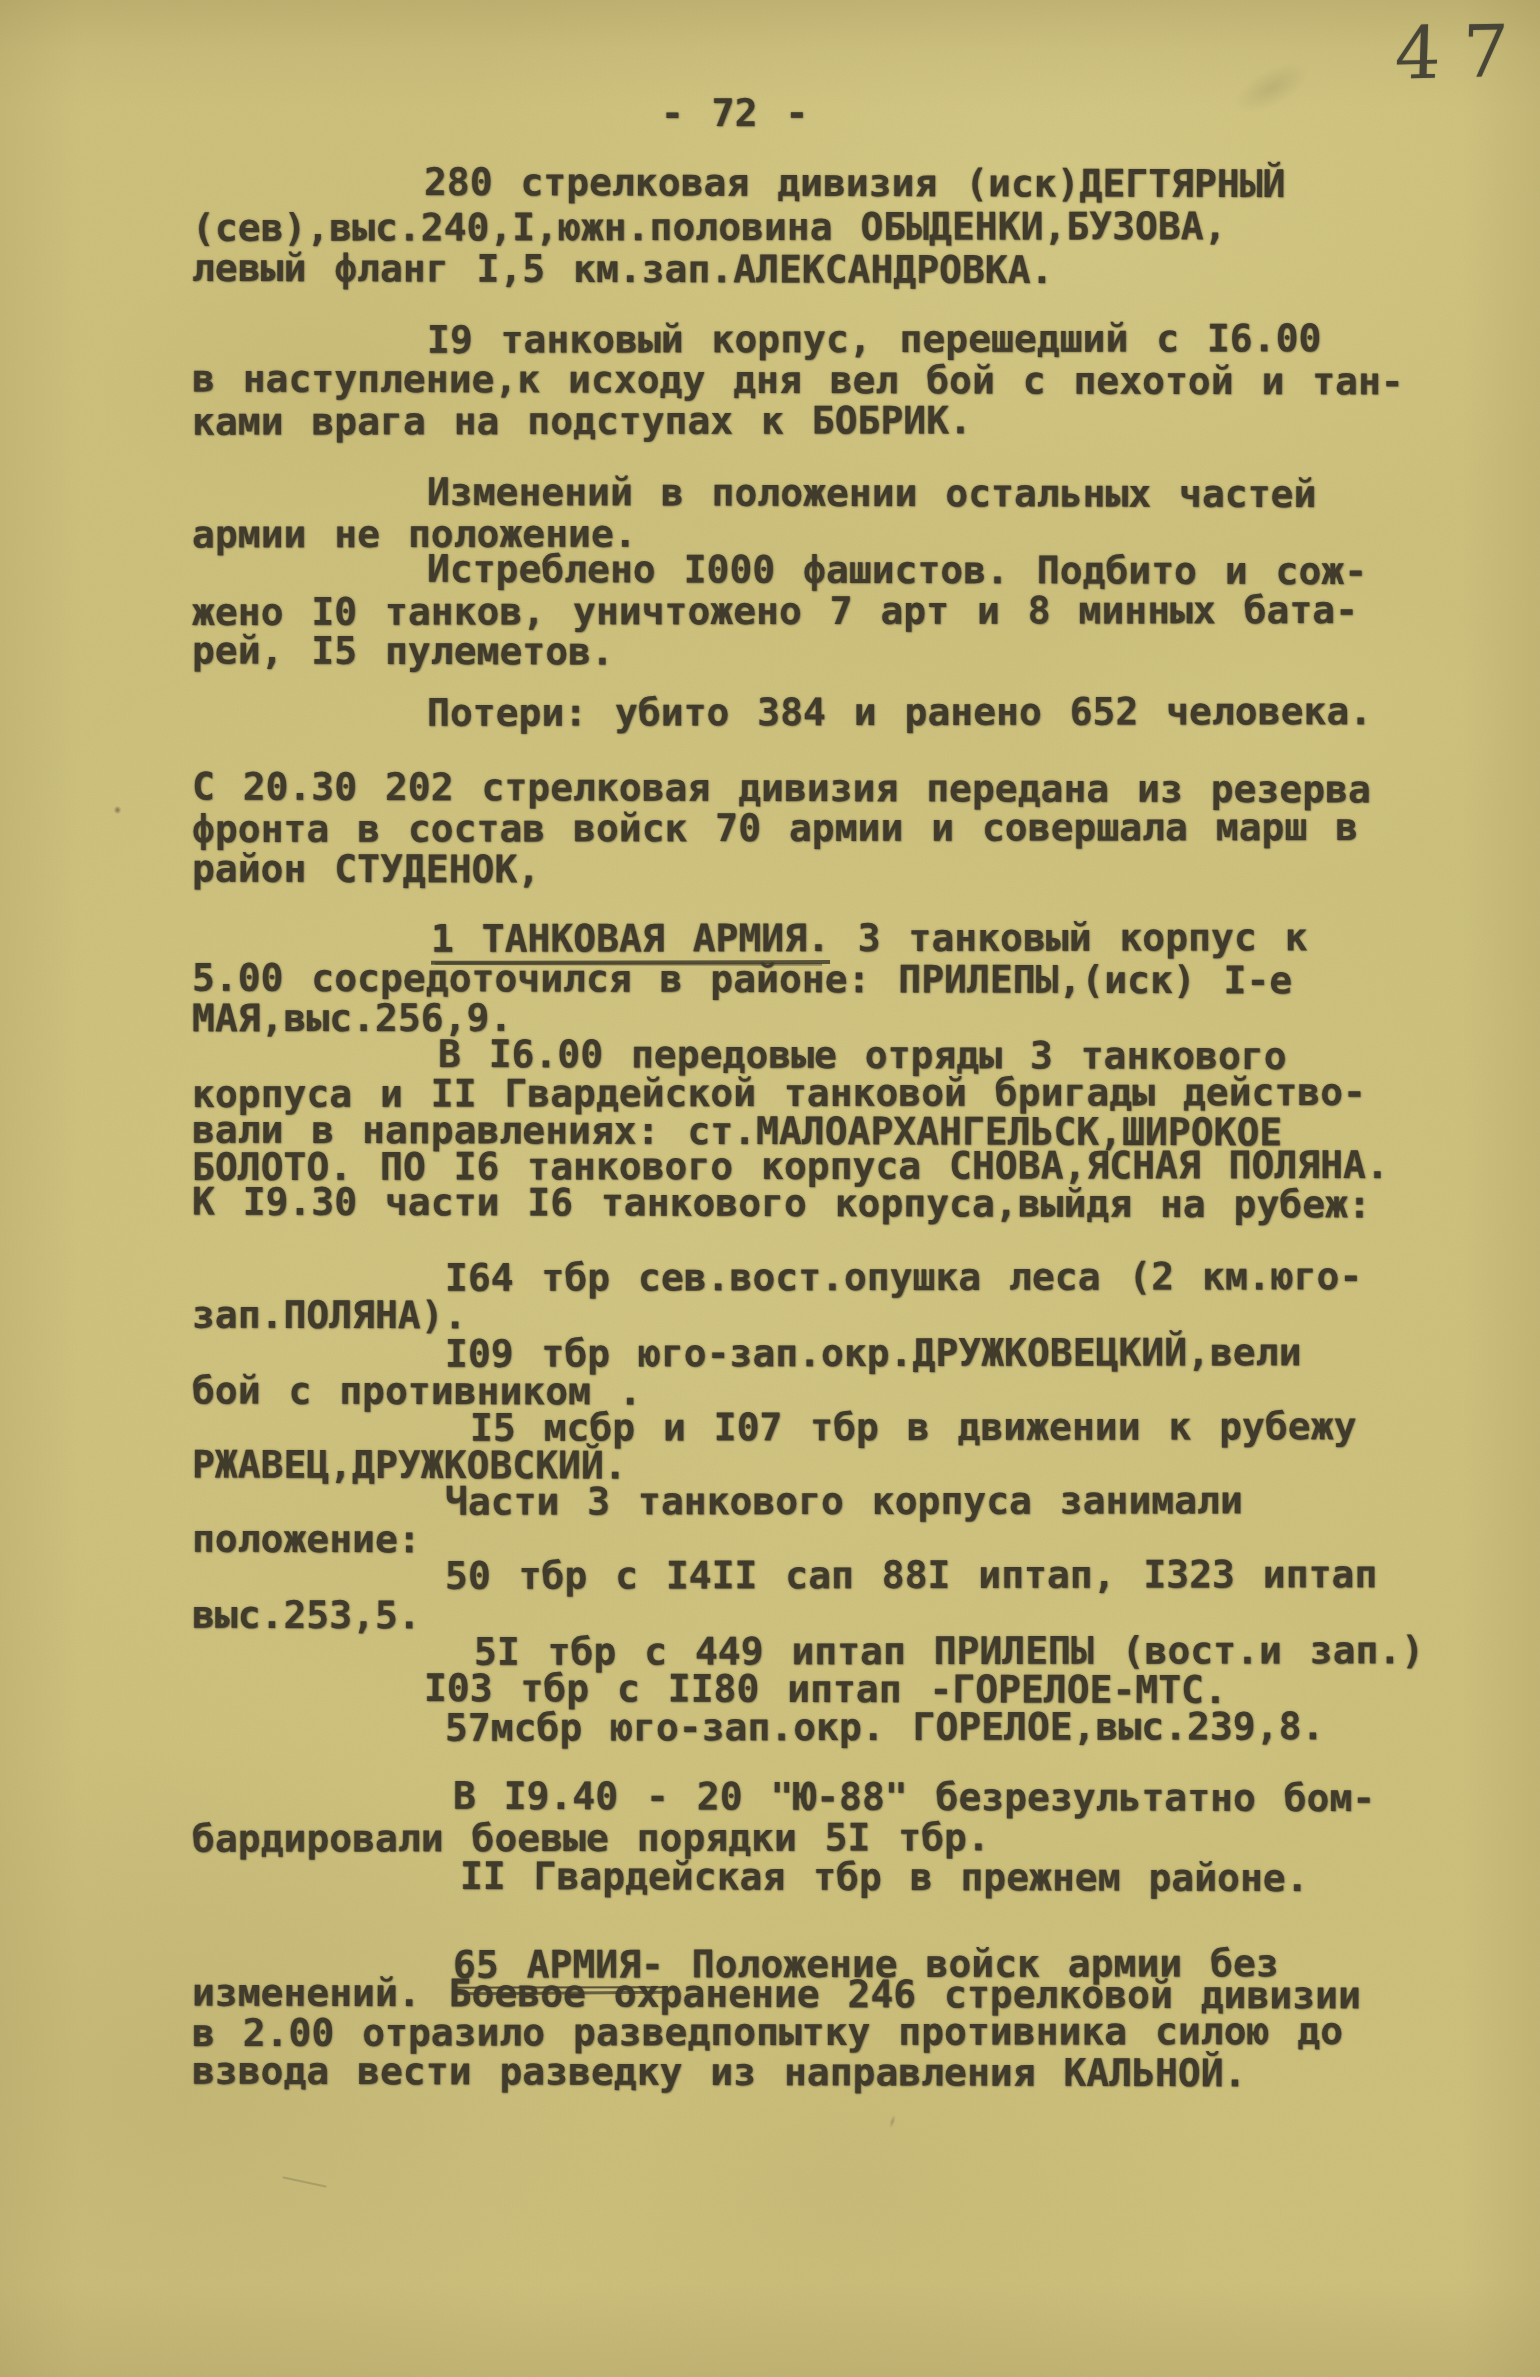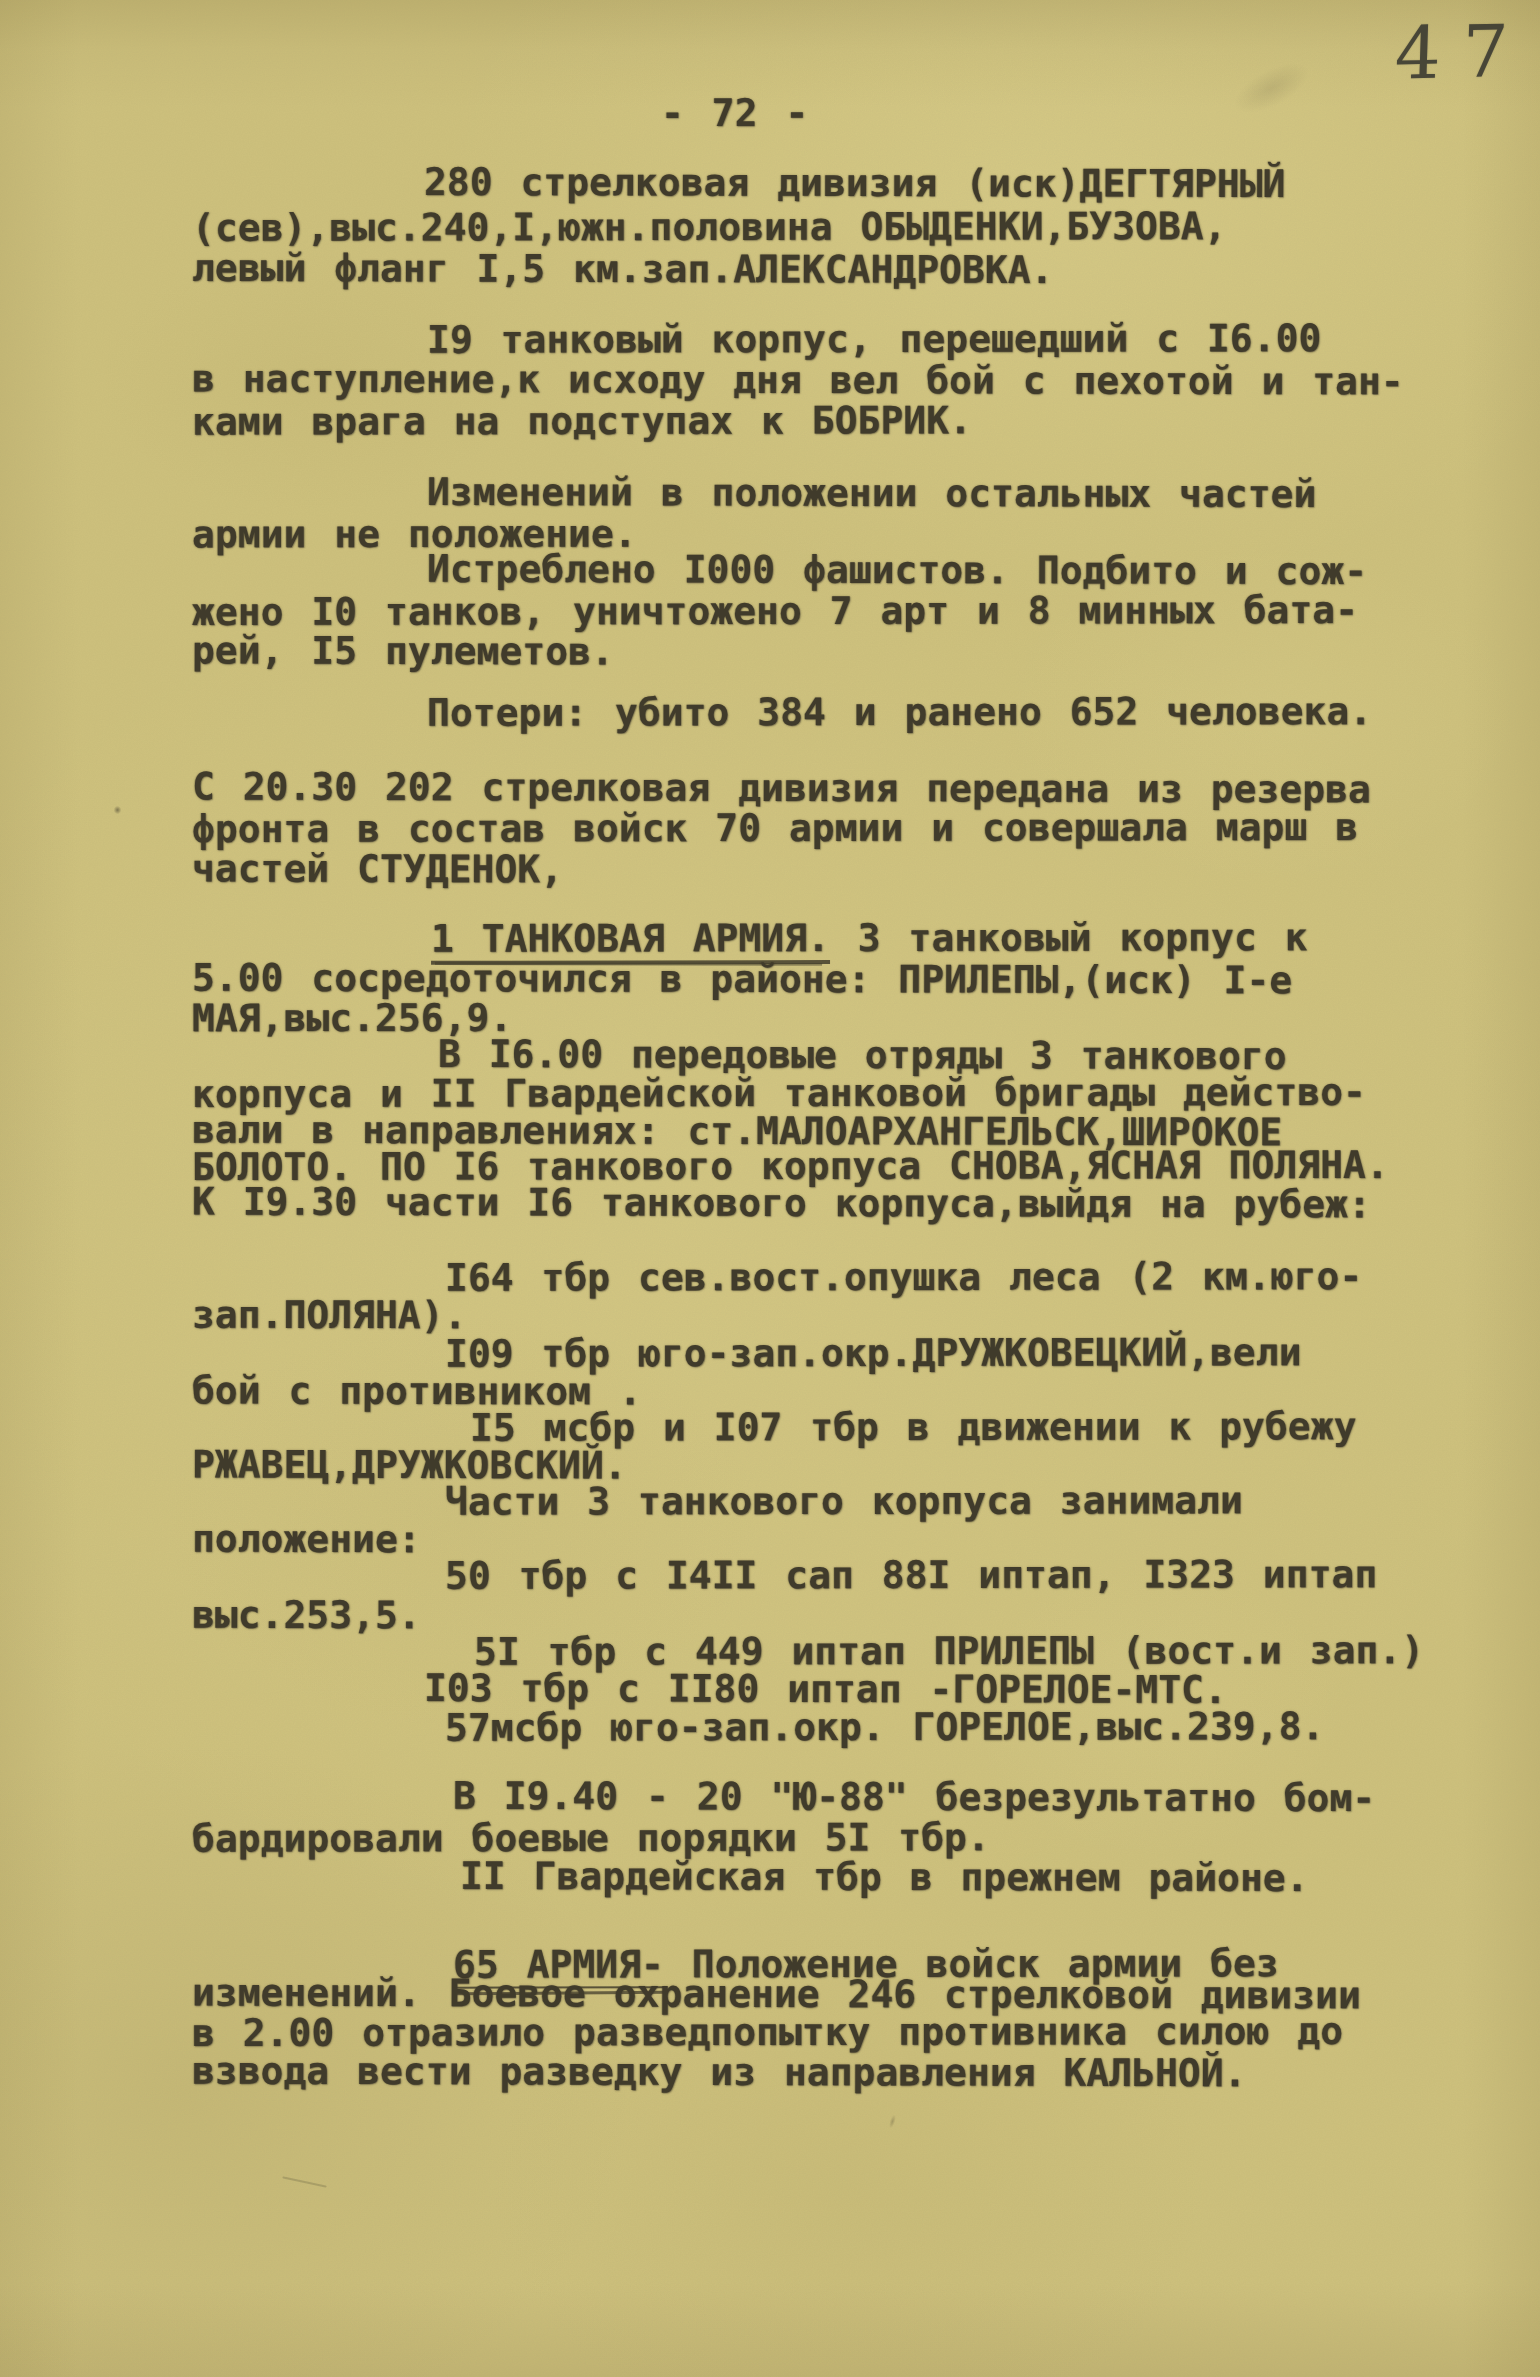--- a/index.html
+++ b/index.html
@@ -105,21 +105,21 @@
       <div class="line" style="left: 192px; top: 359px;">в наступление,к исходу дня вел бой с пехотой и тан-</div>
       <div class="line" style="left: 192px; top: 400px;">ками врага на подступах к БОБРИК.</div>
       <div class="line" style="left: 427px; top: 472px;">Изменений в положении остальных частей</div>
       <div class="line" style="left: 192px; top: 513px;">армии не положение.</div>
       <div class="line" style="left: 427px; top: 549px;">Истреблено I000 фашистов. Подбито и сож-</div>
       <div class="line" style="left: 192px; top: 590px;">жено I0 танков, уничтожено 7 арт и 8 минных бата-</div>
       <div class="line" style="left: 192px; top: 630px;">рей, I5 пулеметов.</div>
       <div class="line" style="left: 427px; top: 691px;">Потери: убито 384 и ранено 652 человека.</div>
       <div class="line" style="left: 192px; top: 767px;">С 20.30 202 стрелковая дивизия передана из резерва</div>
       <div class="line" style="left: 192px; top: 807px;">фронта в состав войск 70 армии и совершала марш в</div>
-      <div class="line" style="left: 192px; top: 848px;">частей СТУДЕНОК,</div>
+      <div class="line" style="left: 192px; top: 848px;">район СТУДЕНОК,</div>
       <div class="line" style="left: 431px; top: 917px;"><span class="head u1">1 ТАНКОВАЯ АРМИЯ.</span> 3 танковый корпус к</div>
       <div class="line" style="left: 192px; top: 958px;">5.00 сосредоточился в районе: ПРИЛЕПЫ,(иск) I-е</div>
       <div class="line" style="left: 192px; top: 997px;">МАЯ,выс.256,9.</div>
       <div class="line" style="left: 438px; top: 1034px;">В I6.00 передовые отряды 3 танкового</div>
       <div class="line" style="left: 192px; top: 1072px;">корпуса и II Гвардейской танковой бригады действо-</div>
       <div class="line" style="left: 192px; top: 1110px;">вали в направлениях: ст.МАЛОАРХАНГЕЛЬСК,ШИРОКОЕ</div>
       <div class="line" style="left: 192px; top: 1145px;">БОЛОТО. ПО I6 танкового корпуса СНОВА,ЯСНАЯ ПОЛЯНА.</div>
       <div class="line" style="left: 192px; top: 1182px;">К I9.30 части I6 танкового корпуса,выйдя на рубеж:</div>
       <div class="line" style="left: 445px; top: 1256px;">I64 тбр сев.вост.опушка леса (2 км.юго-</div>
       <div class="line" style="left: 192px; top: 1294px;">зап.ПОЛЯНА).</div>

